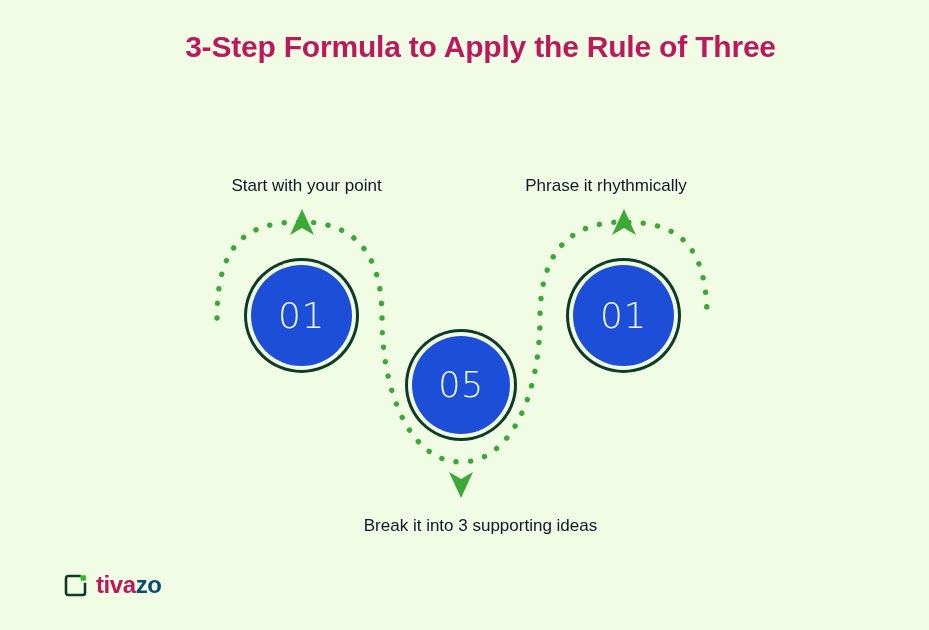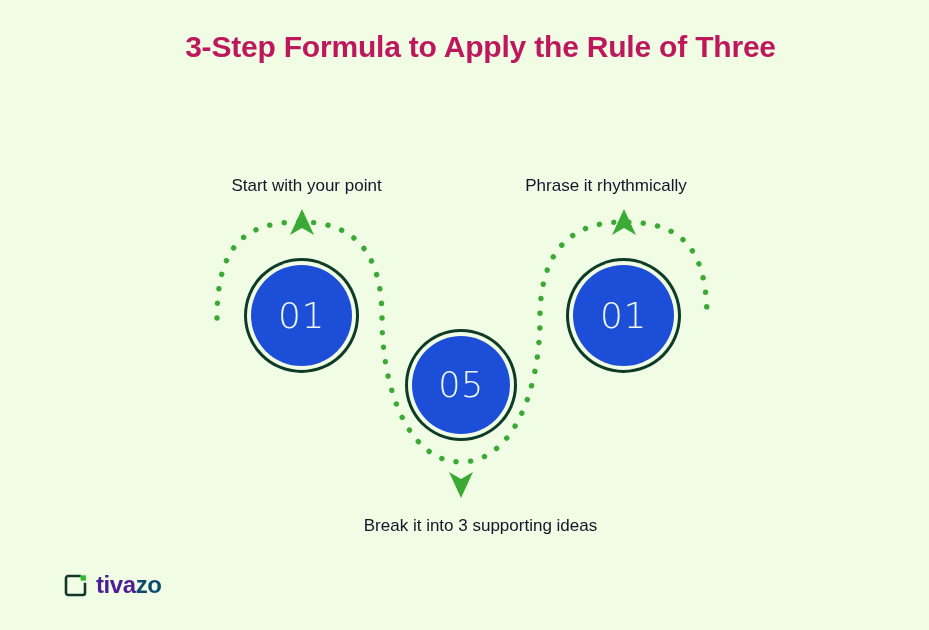--- a/index.html
+++ b/index.html
@@ -108,21 +108,21 @@
     align-items: center;
     gap: 9px;
   }
   #logo-icon { width: 23px; height: 23px; display: block; }
   #logo-wordmark {
     font-size: 24px;
     font-weight: bold;
     letter-spacing: -0.4px;
     line-height: 1;
   }
-  .logo-text-dark { color: #4c1d95; }
+  .logo-text-dark { color: #be185d; }
   .logo-text-bright { color: #0c4a6e; }
 </style>
 </head>
 <body>
 
 <div id="canvas">
 
   <div id="page-title">3-Step Formula to Apply the Rule of Three</div>
 
   <svg id="wave-layer" viewBox="0 0 929 630" preserveAspectRatio="none" aria-hidden="true">

